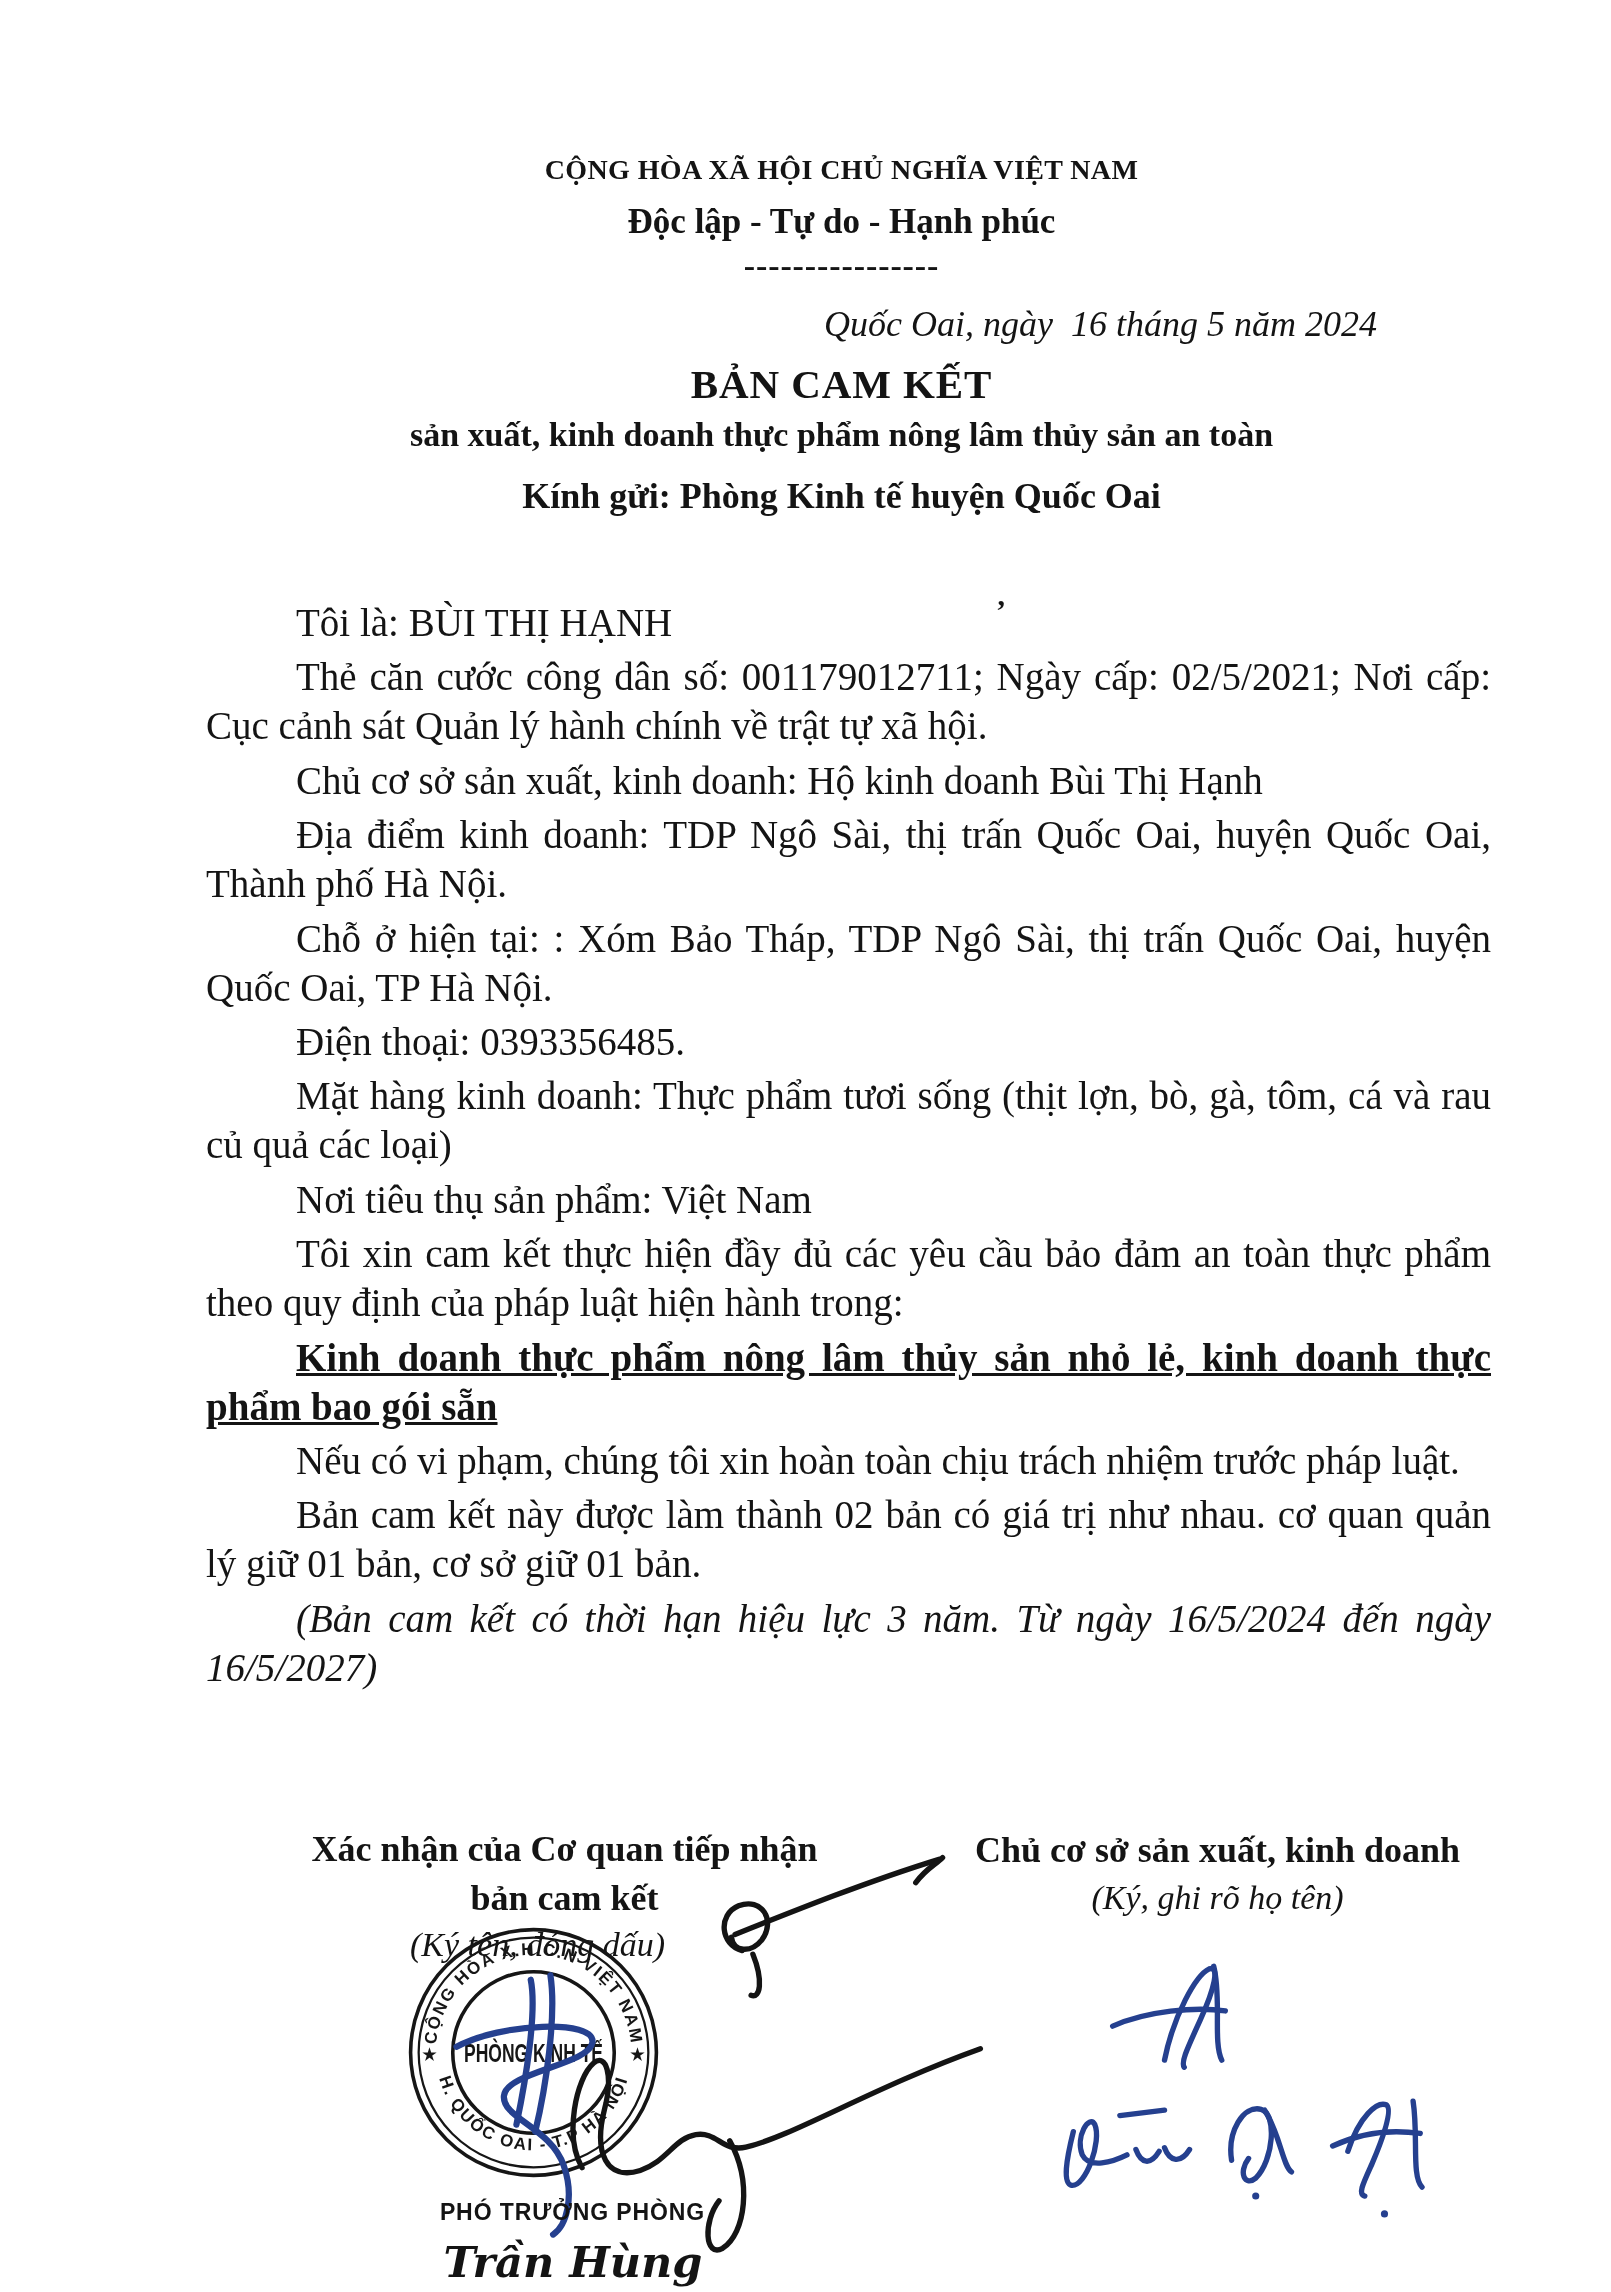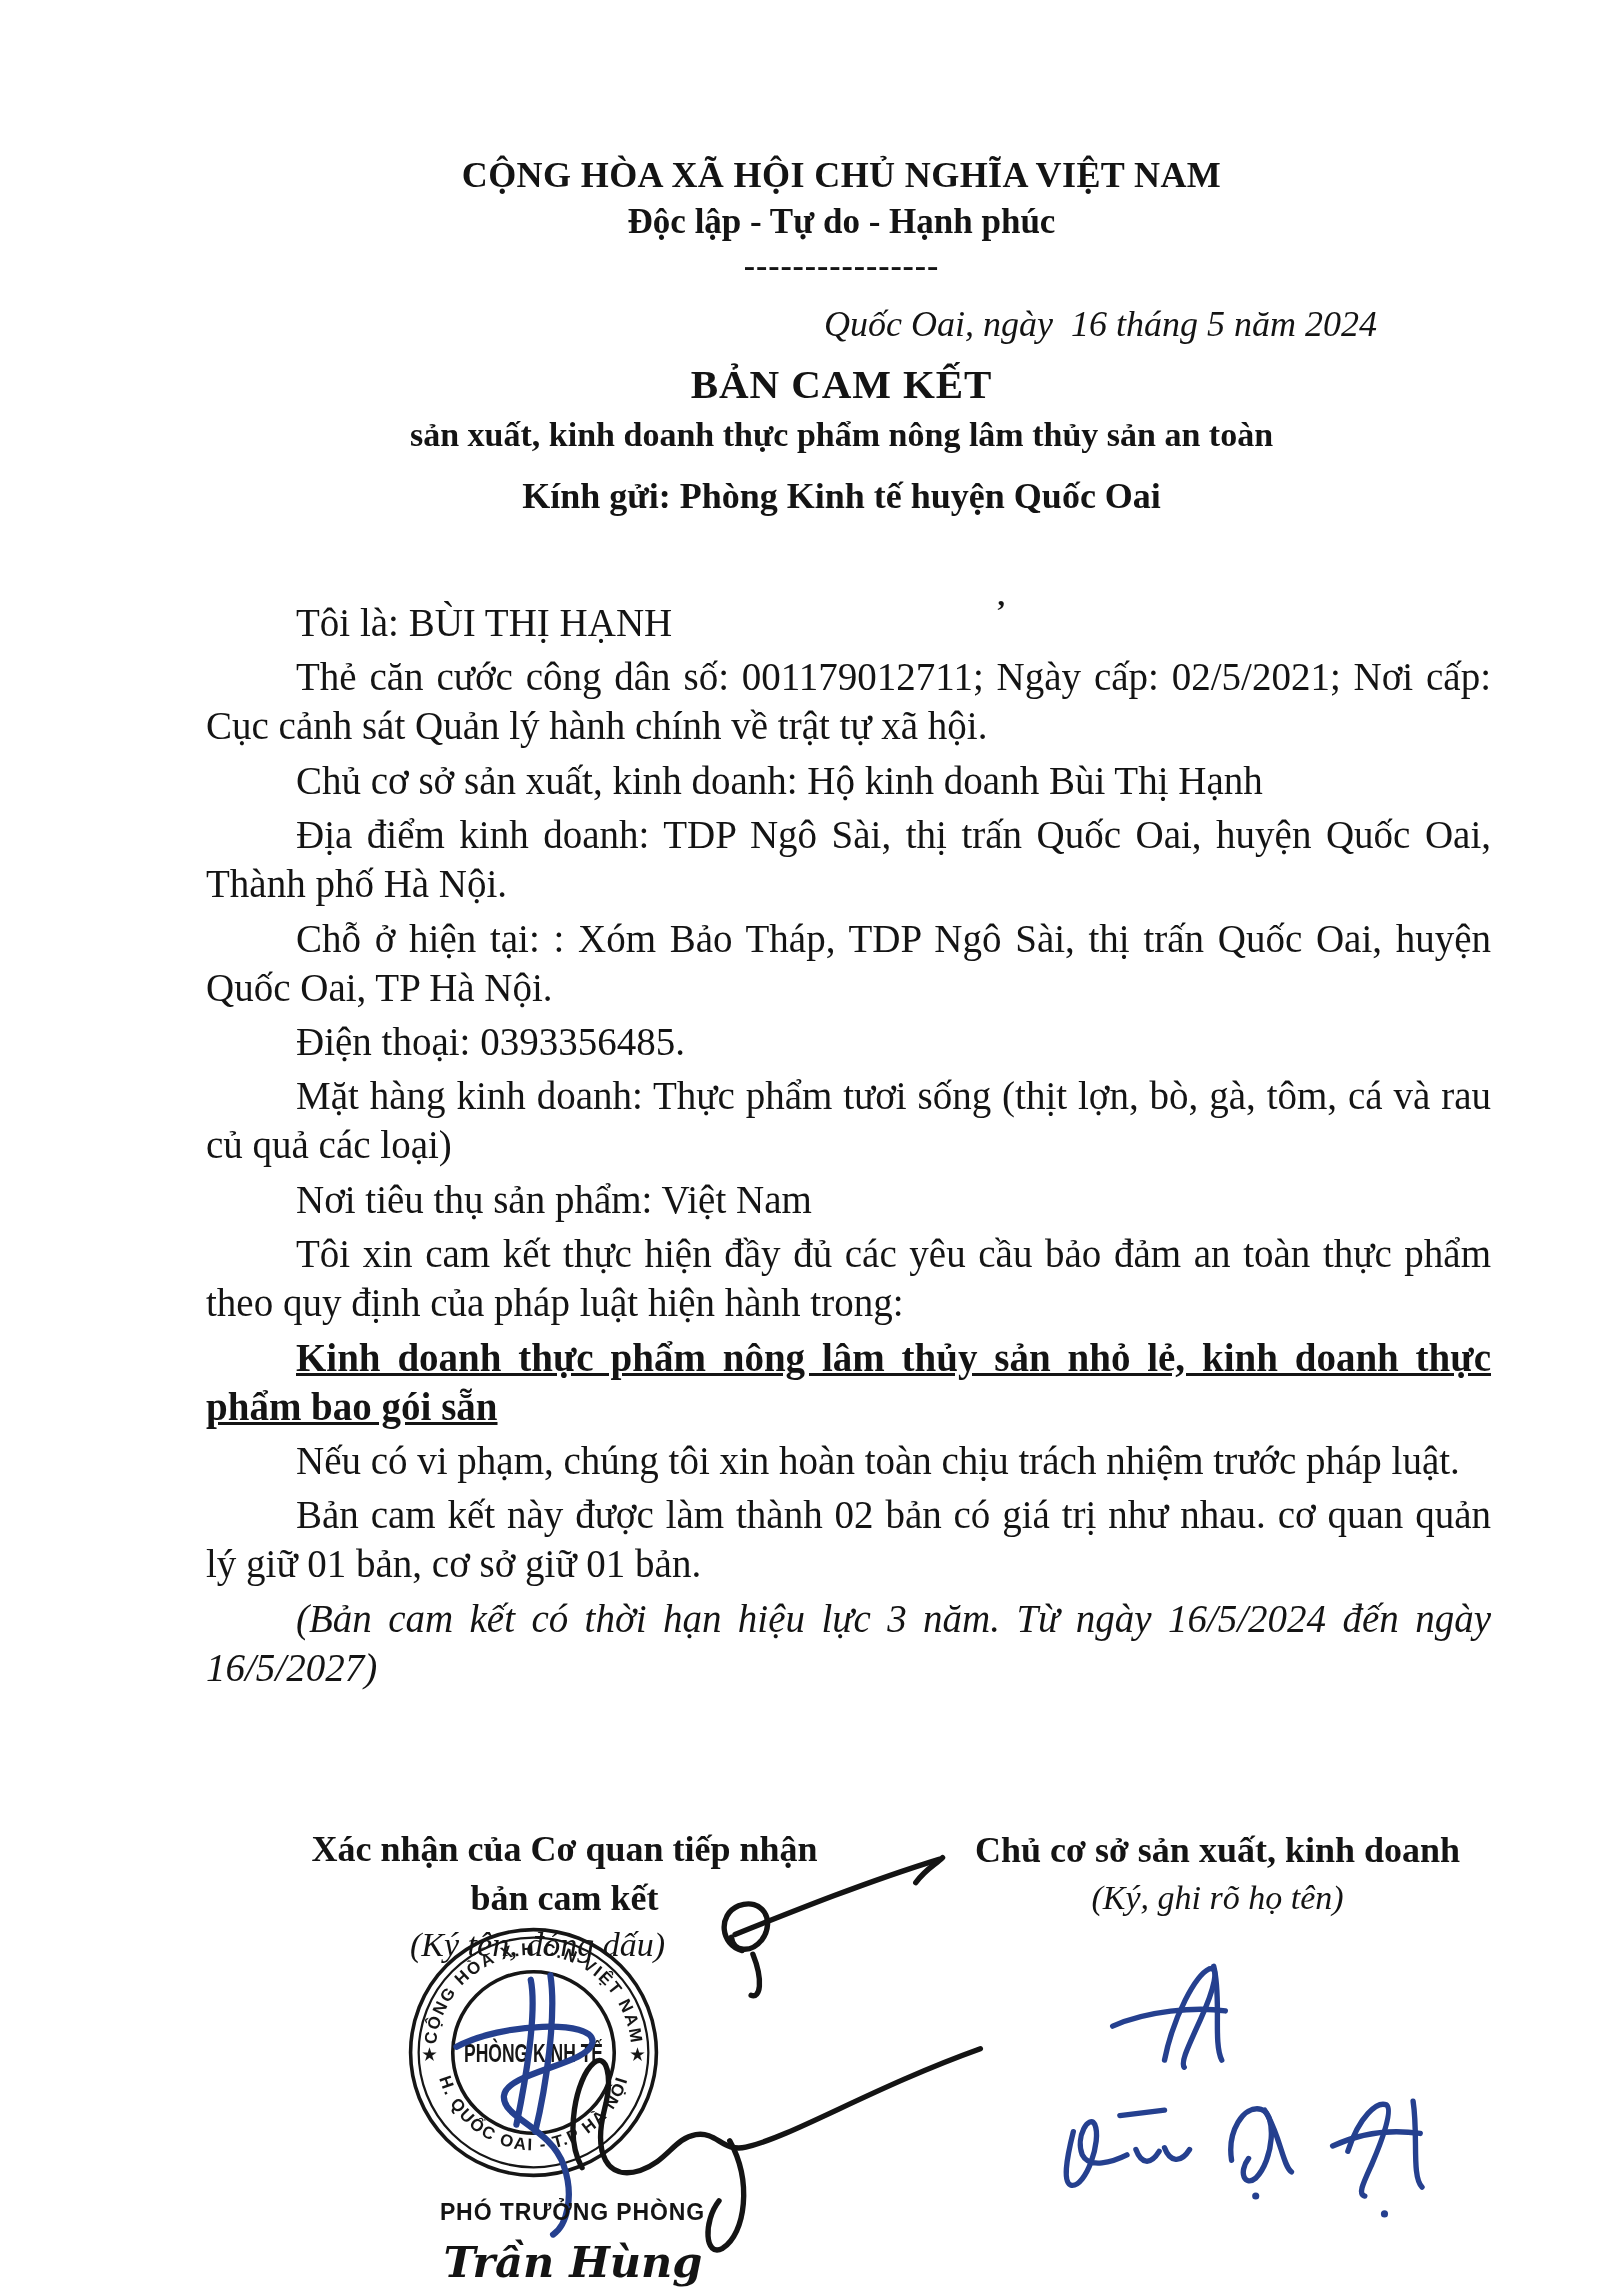--- a/index.html
+++ b/index.html
@@ -11,21 +11,21 @@
     color:#141414;
     overflow:hidden;
   }
   .abs{position:absolute;}
   .center{text-align:center;}
   .b{font-weight:bold;text-decoration:underline;}
   .i{font-style:italic;}
   .pre{white-space:pre;}
 
   
-  .nat-title{left:161px;top:154px;width:1361px;font-size:36px;font-weight:bold;letter-spacing:0.4px;}
+  .nat-title{left:161px;top:154px;width:1361px;font-size:28px;font-weight:bold;letter-spacing:0.4px;}
   .motto{left:161px;top:202px;width:1361px;font-size:35px;font-weight:bold;}
   .divider{left:161px;top:247px;width:1361px;font-size:34px;font-weight:bold;letter-spacing:0.9px;}
   .dateline{left:824px;top:303px;width:555px;font-size:36px;font-style:italic;text-align:left;}
   .doc-title{left:161px;top:360px;width:1361px;font-size:41px;font-weight:bold;letter-spacing:0.9px;}
   .doc-subtitle{left:161px;top:416px;width:1361px;font-size:34px;font-weight:bold;}
   .recipient{left:161px;top:475px;width:1361px;font-size:36px;font-weight:bold;}
 
   
   .body-text{left:206px;top:598px;width:1285px;font-size:39px;line-height:49px;text-align:justify;}
   .body-text p{margin:5.4px 0 0 0;text-indent:90px;}

